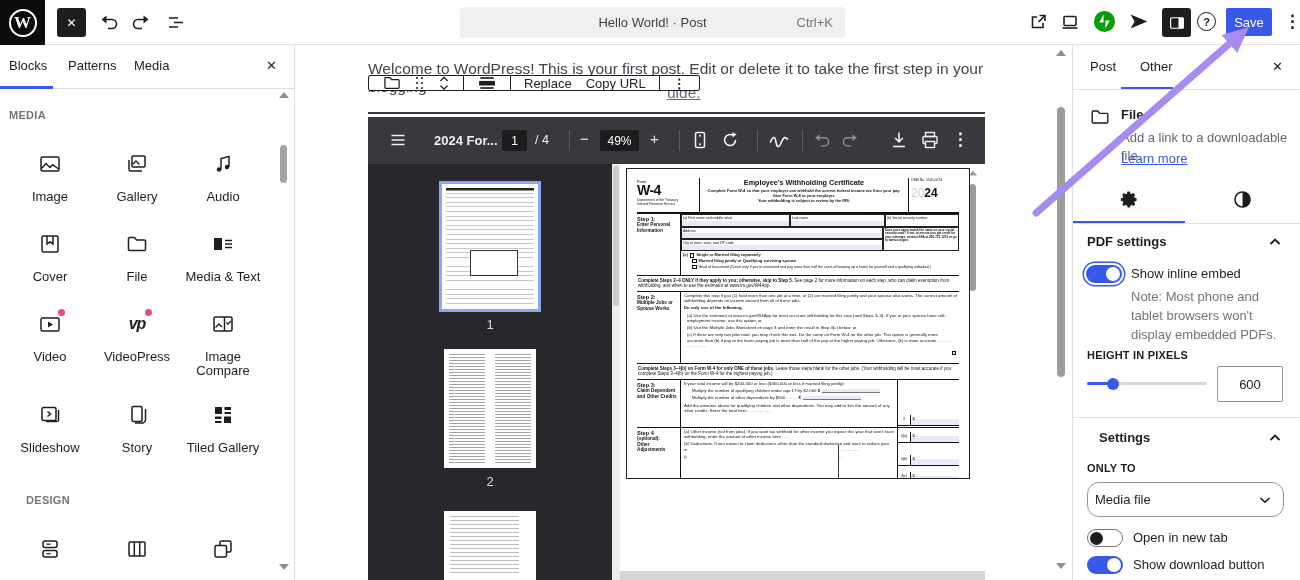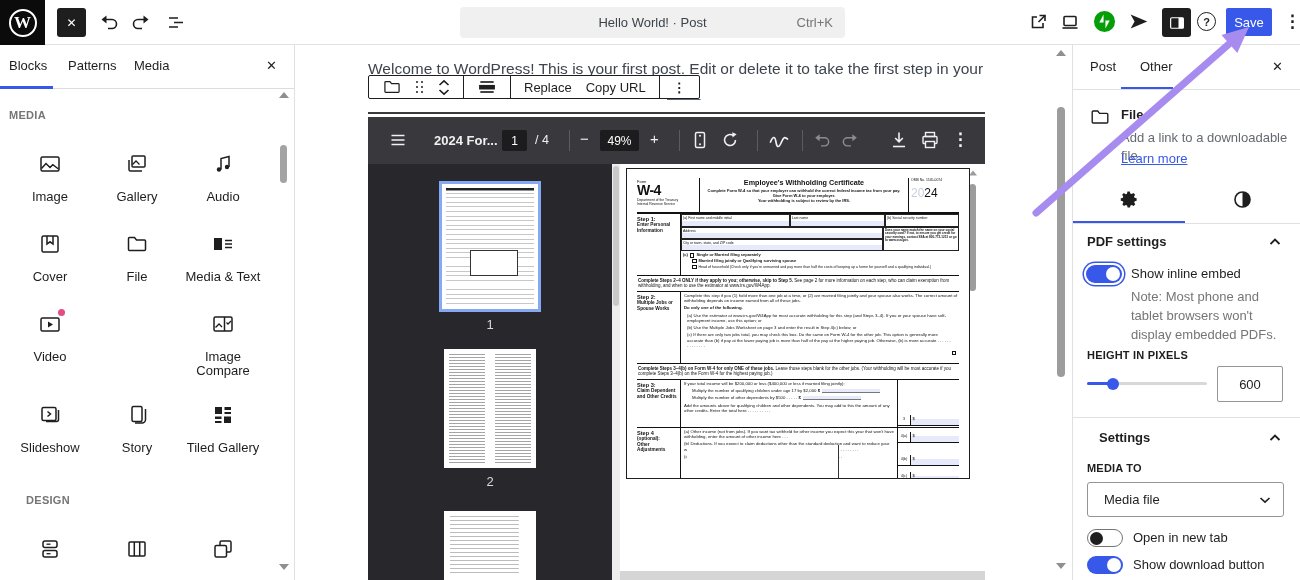--- a/index.html
+++ b/index.html
@@ -41,21 +41,21 @@
   .vp-text{font-weight:800;font-size:16px;font-style:italic;letter-spacing:-1px;color:#1e1e1e;line-height:24px}
   .tri-up{width:0;height:0;border-left:5px solid transparent;border-right:5px solid transparent;border-bottom:6px solid #8f8f8f}
   .tri-down{width:0;height:0;border-left:5px solid transparent;border-right:5px solid transparent;border-top:6px solid #8f8f8f}
   .sb-thumb{background:#a3a3a3;border-radius:4px}
 
   
   #para-line1{left:368px;top:60px;width:620px;font-size:15.5px;color:#3f454d}
   #para-frag{left:667px;top:84px;font-size:15.5px;color:#5b6b7f;text-decoration:underline}
 
   
-  #blk-toolbar{left:368px;top:75px;height:24px;background:#fff;border:1px solid #1e1e1e;border-radius:2px;
+  #blk-toolbar{left:368px;top:75px;height:16px;background:#fff;border:1px solid #1e1e1e;border-radius:2px;
      display:flex;align-items:stretch;z-index:10}
   .blk-seg{display:flex;align-items:center;padding:0 6px;border-right:1px solid #1e1e1e}
   .blk-seg:last-child{border-right:none}
   .blk-btn{padding:0 7px;display:flex;align-items:center;height:100%;cursor:pointer;font-size:13px}
   .dragdots{display:grid;grid-template-columns:3px 3px;grid-auto-rows:3px;gap:2px}
   .dragdots i{width:2.4px;height:2.4px;background:#1e1e1e;border-radius:50%}
   .updown{display:flex;flex-direction:column;justify-content:center;gap:1px}
 
   
   #blk-topline{left:368px;top:112px;width:617px;height:2px;background:#3a3a3a}
@@ -89,21 +89,21 @@
   .w4head{display:flex;height:36px;border-bottom:2px solid #111}
   .w4h-left{width:62px;padding-top:1px}
   .w4num{font-weight:800;font-size:14px;line-height:.9;letter-spacing:-.5px}
   .f35{font-size:3.4px;line-height:1.15}
   .f4{font-size:4px;line-height:1.25}
   .w4h-mid{flex:1;border-left:1px solid #111;border-right:1px solid #111;padding:1px 3px;text-align:center}
   .w4title{font-size:7.2px;font-weight:800;margin-bottom:.5px}
   .w4h-right{width:50px;padding:1px 0 0 2px}
   .w4year{margin-top:3px}
   .yr20{color:#c6cddf;font-weight:400;font-size:12px}
-  .yr24{color:#111;font-weight:400;font-size:12px}
+  .yr24{color:#111;font-weight:700;font-size:12px}
   .sec{display:flex;border-bottom:1.2px solid #111}
   .w4lab{width:44px;flex:none;border-right:1px solid #111;padding:1.5px 2px 0 0}
   .w4lab .t{font-size:5.6px;font-weight:800}
   .w4lab .s{font-size:4.7px;font-weight:bold;line-height:1.15}
   .ct{flex:1;padding:1px 0 0 3px;position:relative;min-width:0}
   .frow{display:flex}
   .fc{border:.6px solid #222;padding:.5px 1px;font-size:3.5px;background:linear-gradient(#fff 52%,#e6eafa 52%)}
   .ssanote{width:76px;flex:none;border:.6px solid #222;padding:1px;font-size:3.05px;font-weight:bold;line-height:1.12;background:#fff}
   .crow{display:flex;gap:2px;font-size:4px;margin-top:1px;align-items:flex-start}
   .cb{display:inline-block;width:4.5px;height:4.5px;border:.7px solid #111;flex:none;vertical-align:-.5px;background:#fff}
@@ -131,22 +131,22 @@
   .tg-on{background:#3858e9}
   .tg-on i{position:absolute;right:2px;top:2px;width:14px;height:14px;border-radius:50%;background:#fff}
   .tg-off{background:#fff;border:1px solid #757575}
   .tg-off i{position:absolute;left:2px;top:1.5px;width:13px;height:13px;border-radius:50%;background:#1e1e1e}
   .focus-ring{box-shadow:0 0 0 2px #fff,0 0 0 3.5px #3858e9}
   .sb-label{position:absolute;font-size:13px;color:#1e1e1e}
   .sb-note{position:absolute;font-size:13px;color:#757575;line-height:1.45}
   .caps{font-size:11px;font-weight:700;color:#1e1e1e;letter-spacing:.2px}
   #h-input{position:absolute;width:66px;height:36px;border:1px solid #949494;border-radius:2px;text-align:center;font-size:13px;
       font-family:"Liberation Sans",sans-serif;color:#1e1e1e;background:#fff}
-  #linkto-select{position:absolute;width:197px;height:35px;border:1px solid #949494;border-radius:3px;display:flex;align-items:center;
-      padding-left:16px;font-size:13px;cursor:pointer;background:#fff}
+  #linkto-select{position:absolute;width:197px;height:35px;border:1px solid #949494;border-radius:12px;display:flex;align-items:center;
+      padding-left:7px;font-size:13px;cursor:pointer;background:#fff}
 
   
   #arrow-svg{position:absolute;left:0;top:0;z-index:99;pointer-events:none}
 </style>
 </head>
 <body>
 
 <div id="app">
 
   <div id="topbar" class="abs">
@@ -291,20 +291,27 @@
 
     <div class="ins-cell" style="left:7px;top:267px">
       <div class="ins-icon">
           <svg width="24" height="24" viewBox="0 0 24 24">
             <rect x="3" y="6" width="18" height="13" rx="1.5" fill="none" stroke="#1e1e1e" stroke-width="1.5"></rect>
             <polygon points="10,9.5 10,15.5 15,12.5" fill="#1e1e1e"></polygon>
           </svg>
           <span class="newdot"></span>
         </div>
       <div class="ins-label">Video</div>
+    </div>
+    <div class="ins-cell" style="left:94px;top:267px">
+      <div class="ins-icon">
+          <div class="vp-text">vp</div>
+          <span class="newdot"></span>
+        </div>
+      <div class="ins-label">VideoPress</div>
     </div>
     <div class="ins-cell" style="left:180px;top:267px">
       <div class="ins-icon">
           <svg width="24" height="24" viewBox="0 0 24 24">
             <rect x="3" y="5" width="18" height="14" rx="1.5" fill="none" stroke="#1e1e1e" stroke-width="1.5"></rect>
             <path d="M13.5 5v14" stroke="#1e1e1e" stroke-width="1.5"></path>
             <path d="M4.5 15.5 8 12l3 3" fill="none" stroke="#1e1e1e" stroke-width="1.3"></path>
             <path d="M15.5 10.5 17 12l3-3" fill="none" stroke="#1e1e1e" stroke-width="1.3"></path>
           </svg>
         </div>
@@ -732,21 +739,21 @@
     <div class="abs" style="left:34px;top:332.5px;width:12px;height:12px;border-radius:50%;background:#3858e9"></div>
     <input id="h-input" style="left: 144px; top: 321px;" value="600">
 
     <div class="divider" style="top:372px"></div>
 
     <div class="sb-h" style="left:26px;top:385px">Settings</div>
     <svg class="chev" style="left:196px;top:387px" viewBox="0 0 12 12">
         <path d="M1.5 8 6 3.5 10.5 8" fill="none" stroke="#1e1e1e" stroke-width="1.8"></path>
       </svg>
 
-    <div class="abs caps" style="left:14px;top:417px">MEDIA TO</div>
+    <div class="abs caps" style="left:14px;top:417px">ONLY TO</div>
     <div id="linkto-select" style="left:14px;top:437px">
       <span>Media file</span>
       <svg style="position:absolute;right:12px;top:13px" width="12" height="8" viewBox="0 0 12 8">
           <path d="M1.5 2 6 6.2 10.5 2" fill="none" stroke="#1e1e1e" stroke-width="1.6"></path>
         </svg>
     </div>
 
     <div class="toggle tg-off" style="left:14px;top:484px">
         <i></i>
       </div>

